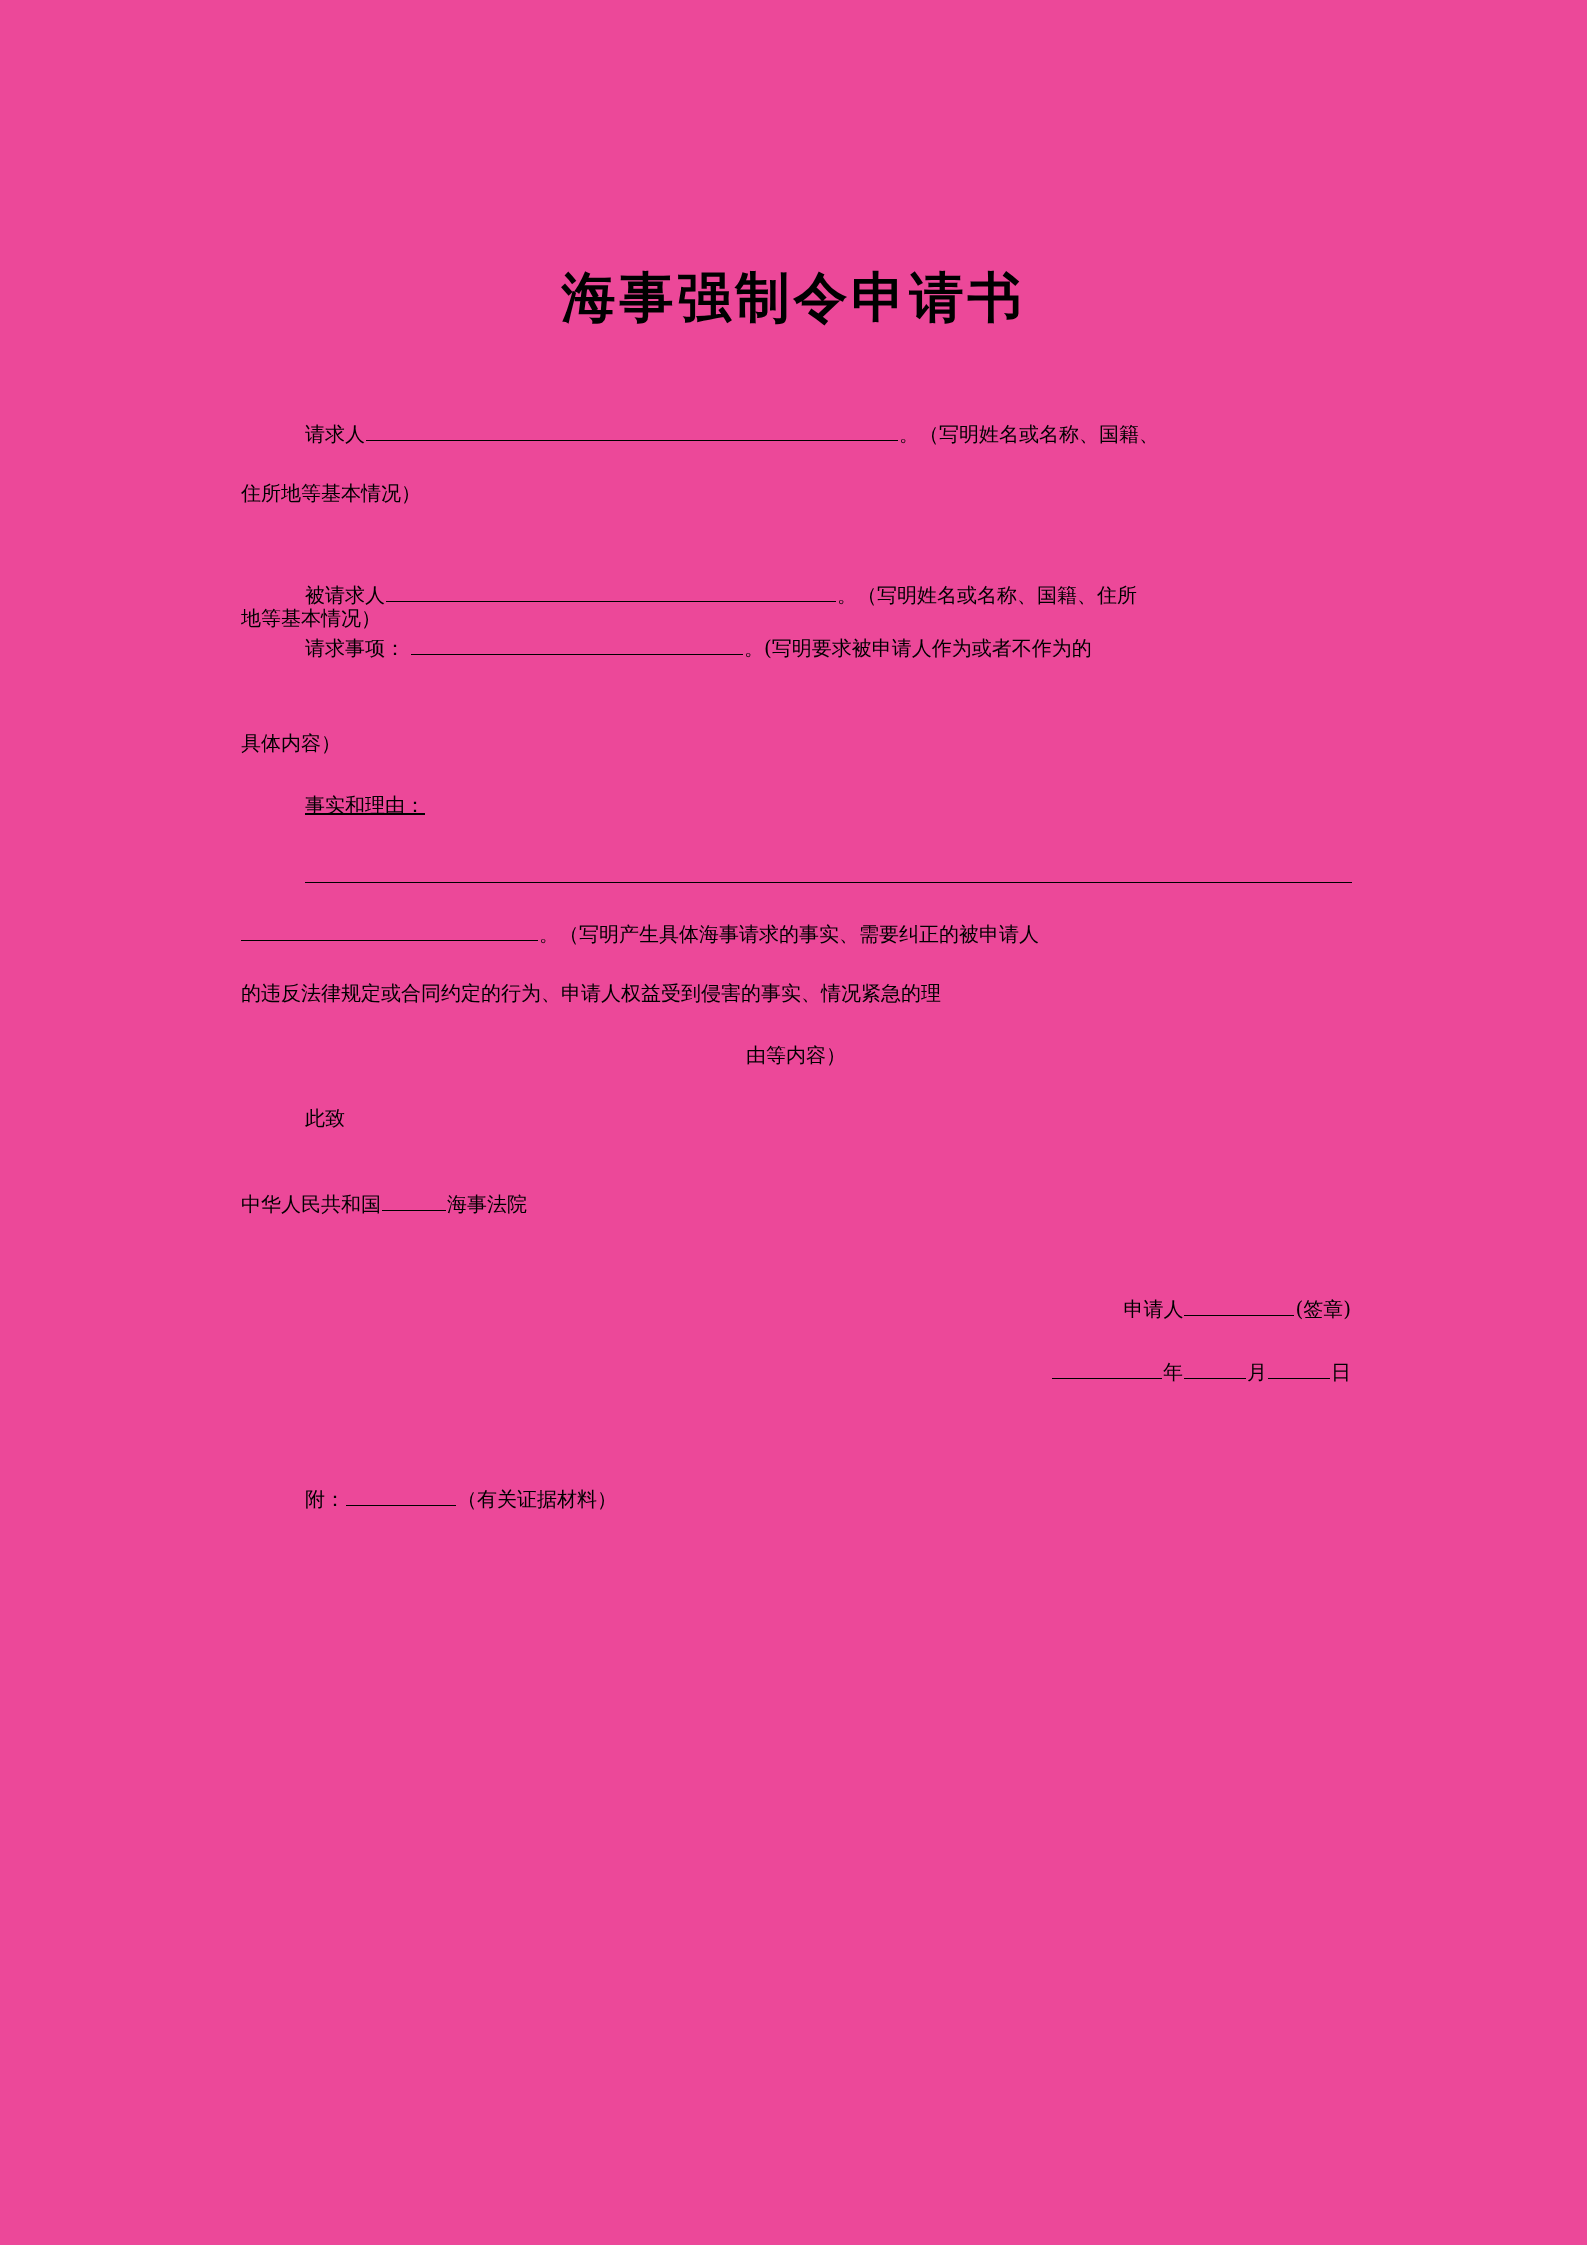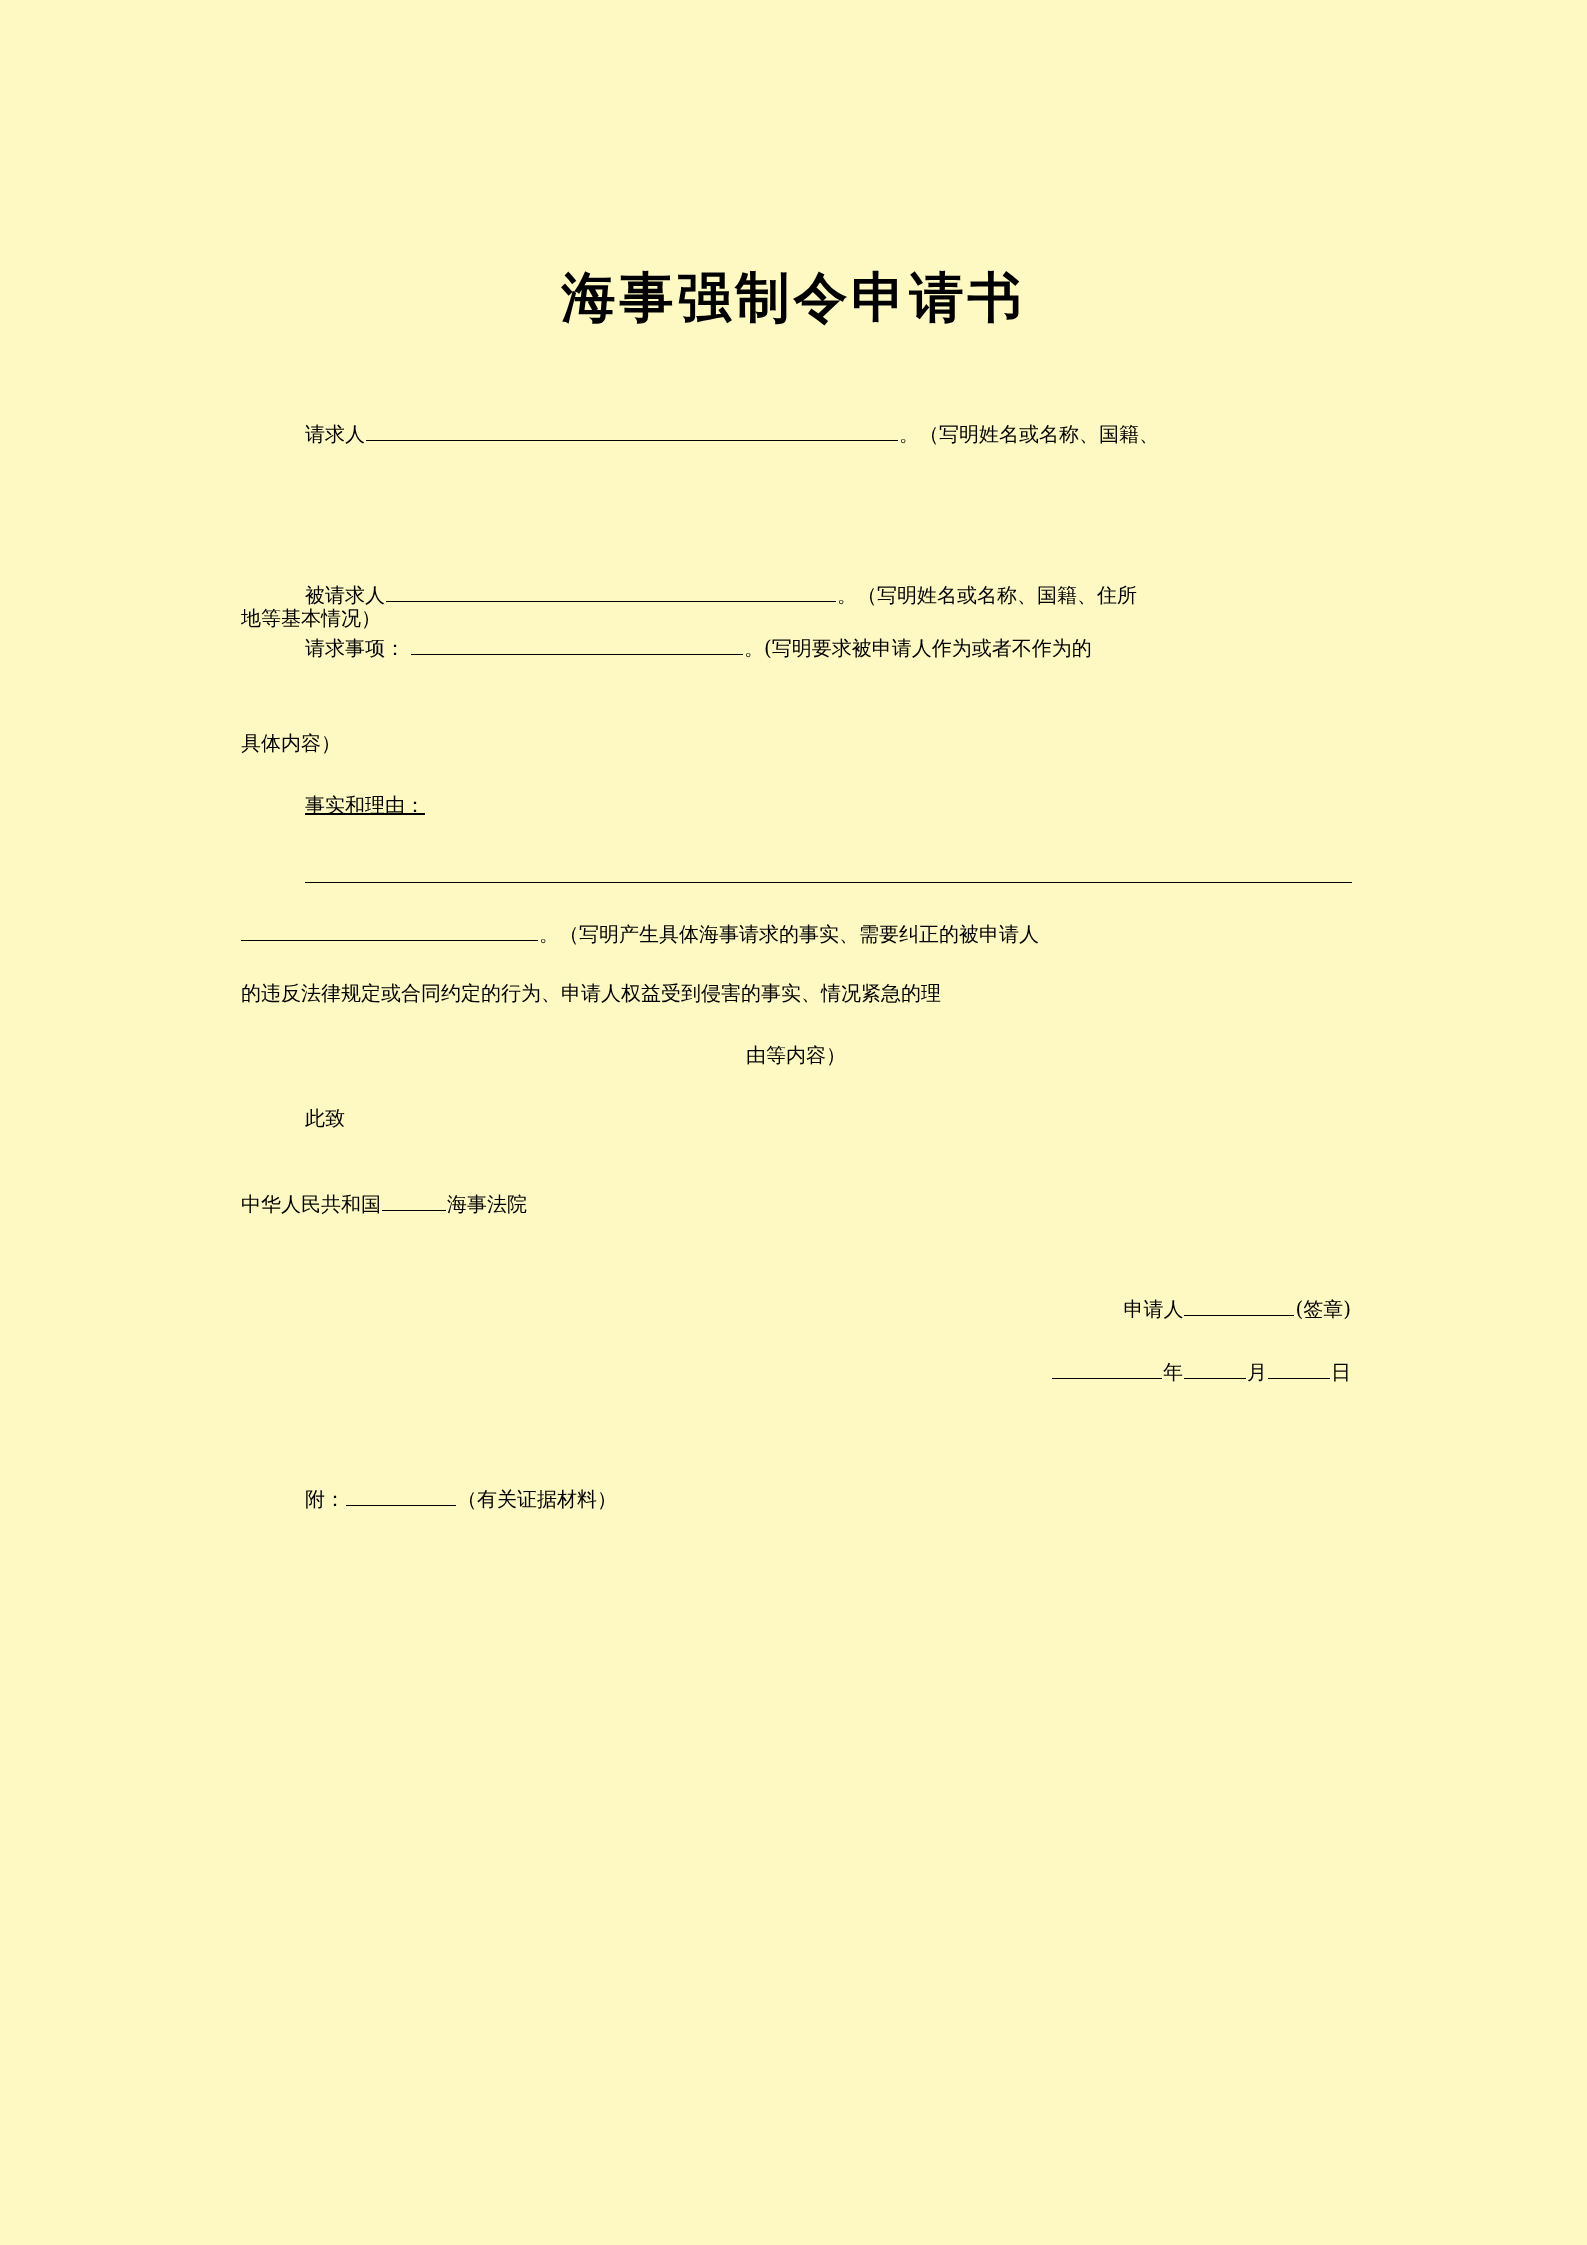--- a/index.html
+++ b/index.html
@@ -1,36 +1,37 @@
 <!DOCTYPE html>
 <html><head>
 <meta charset="utf-8">
 <style>
   html, body { margin: 0; padding: 0; background: #ffffff; }
   body { width: 1587px; height: 2245px; position: relative; overflow: hidden;
          font-family: "DejaVu Serif", "Liberation Serif", serif; color: #000; }
-  .page { position: absolute; left: 0; top: 0; width: 1587px; height: 2245px; background: #fef9c3; }
+  .page { position: absolute; left: 0; top: 0; width: 1587px; height: 2245px; background: #ec4899; }
   .title { position: absolute; left: 0; width: 1587px; top: 262px; text-align: center;
            font-size: 54px; font-weight: bold; letter-spacing: 4px; line-height: 70px; }
   .line { position: absolute; left: 241px; width: 1110px; font-size: 20px; line-height: 40px; white-space: nowrap; }
   .indent { left: 305px; }
   .blank { display: inline-block; border-bottom: 1.6px solid #000; height: 30px; vertical-align: baseline; margin: 0 1px; }
   .right { left: auto; right: 236px; width: auto; text-align: center; }
   .rule { position: absolute; height: 0; border-bottom: 1.6px solid #000; }
 </style>
 </head>
 <body>
 
 <div class="page">
 
   <div class="title">海事强制令申请书</div>
 
   <div class="line indent" style="top:410px;">
     <span>请求人</span><span class="blank" style="width:532px;"></span><span>。（写明姓名或名称、国籍、</span>
   </div>
+  <div class="line" style="top:473px;">住所地等基本情况）</div>
 
   <div class="line indent" style="top:535px;margin-top:36px;">
     <span>被请求人</span><span class="blank" style="width:450px;"></span><span>。（写明姓名或名称、国籍、住所</span>
   </div>
   <div class="line" style="top:598px;">地等基本情况）</div>
 
   <div class="line indent" style="top:624px;">
     <span>请求事项：</span><span class="blank" style="width:332px; margin-left:6px;"></span><span>。(写明要求被申请人作为或者不作为的</span>
   </div>
   <div class="line" style="top:723px;">具体内容）</div>

